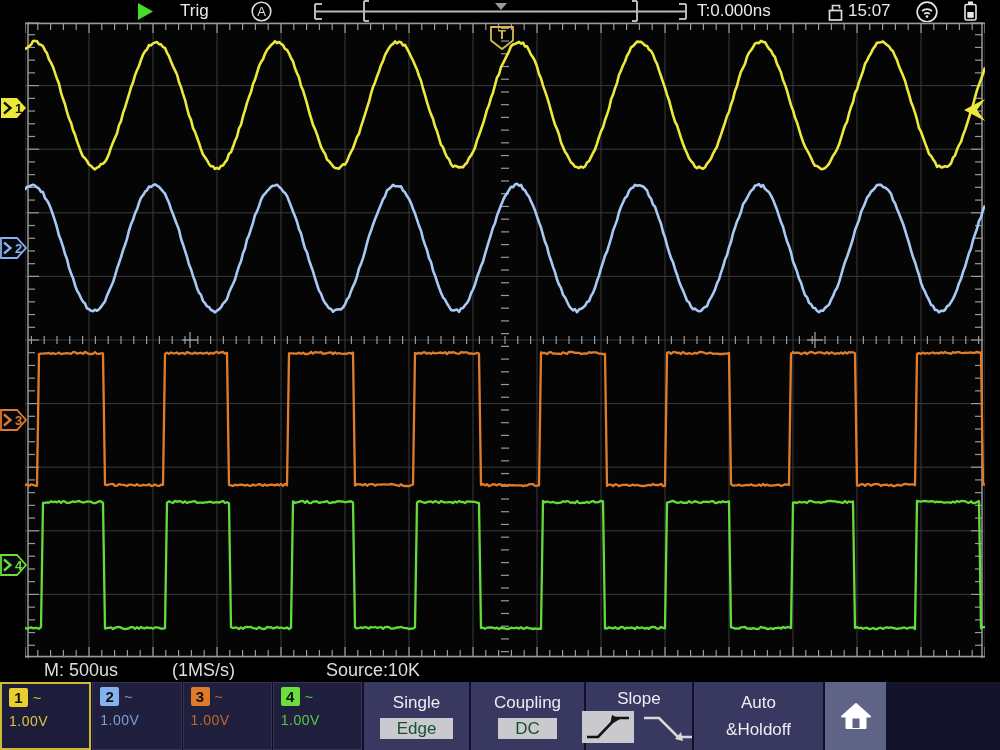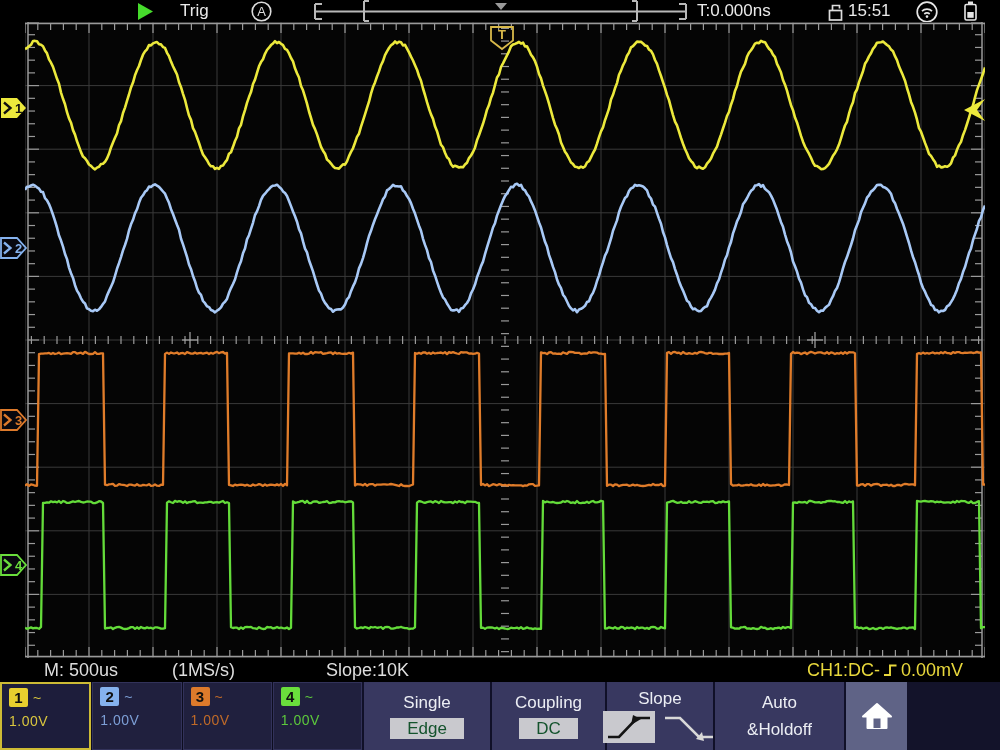--- a/index.html
+++ b/index.html
@@ -60,21 +60,21 @@
         <path d="M325,1 V21 M325,1 h-5 M325,21 h-5"></path>
         <line x1="3" y1="11.5" x2="374" y2="11.5"></line>
       </g>
       <polygon points="183,3 195,3 189,10" fill="#9a9a9a"></polygon>
     </svg>
     <div class="txt" style="left:697px">T:0.000ns</div>
     <svg class="abs" style="left:828px;top:3px" width="16" height="18">
       <rect x="1.5" y="7.5" width="12" height="9.5" fill="none" stroke="#dcdcdc" stroke-width="1.7"></rect>
       <path d="M4.5,7.5 V2.5 H11.5 V5.5" fill="none" stroke="#dcdcdc" stroke-width="1.7"></path>
     </svg>
-    <div class="txt" style="left:848px">15:51</div>
+    <div class="txt" style="left:848px">15:07</div>
     <svg class="abs" style="left:916px;top:1px" width="22" height="22">
       <circle cx="11" cy="11" r="9.8" fill="none" stroke="#e6e6e6" stroke-width="1.7"></circle>
       <path d="M6,10.2 a7,7 0 0 1 10,0" fill="none" stroke="#e6e6e6" stroke-width="1.7"></path>
       <path d="M8.3,13 a4,4 0 0 1 5.4,0" fill="none" stroke="#e6e6e6" stroke-width="1.7"></path>
       <circle cx="11" cy="15.6" r="1.3" fill="#e6e6e6"></circle>
     </svg>
     <svg class="abs" style="left:963px;top:1px" width="15" height="20">
       <rect x="2" y="3.5" width="11" height="15.5" rx="1.5" fill="none" stroke="#e6e6e6" stroke-width="1.6"></rect>
       <rect x="5" y="0.5" width="5" height="3" fill="#e6e6e6"></rect>
       <rect x="4.3" y="11" width="6.4" height="5.8" fill="#e6e6e6"></rect>
@@ -539,28 +539,21 @@
         <svg width="26" height="26">
              <path d="M2,2 H24 V15.5 L13,24 L2,15.5 Z" fill="none" stroke="#d8b94a" stroke-width="1.8"></path>
              <text x="13" y="13.5" text-anchor="middle" font-size="13" font-weight="bold" fill="#d8b94a" font-family="Liberation Sans, sans-serif">T</text>
            </svg>
       </div>
     </div>
 
   <div class="statusbar">
     <div class="txt" style="left:44px">M: 500us</div>
     <div class="txt" style="left:172px">(1MS/s)</div>
-    <div class="txt" style="left:326px">Slope:10K</div>
-    <div class="trig-info">
-      <span>CH1:DC-</span>
-      <svg width="15" height="16">
-        <path d="M1,13 H7 V3.5 H13.5" fill="none" stroke="#e8d83c" stroke-width="1.9"></path>
-      </svg>
-      <span>0.00mV</span>
-    </div>
+    <div class="txt" style="left:326px">Source:10K</div>
   </div>
 
   <div class="menubar">
     <div class="chstrip">
       <div class="chbox sel" id="box-ch1">
         <div class="hdr">
           <span class="num" id="num-ch1" style="background: rgb(232, 207, 46);">1</span>
           <span class="coup" id="coup-ch1" style="color: rgb(217, 198, 62);">~</span>
         </div>
         <div class="scale" id="scale-ch1" style="color: rgb(217, 198, 62);">1.00V</div>
@@ -581,21 +574,21 @@
       </div>
       <div class="chbox" id="box-ch4">
         <div class="hdr">
           <span class="num" id="num-ch4" style="background: rgb(106, 222, 60);">4</span>
           <span class="coup" id="coup-ch4" style="color: rgb(92, 200, 60);">~</span>
         </div>
         <div class="scale" id="scale-ch4" style="color: rgb(92, 200, 60);">1.00V</div>
       </div>
     </div>
 
-    <div class="cell" style="width:128px">
+    <div class="cell" style="width:107px">
       <div class="lbl">Single</div>
       <div class="chip">Edge</div>
     </div>
     <div class="cell" style="width:115px">
       <div class="lbl">Coupling</div>
       <div class="chip">DC</div>
     </div>
     <div class="cell" style="width:108px">
       <div class="lbl">Slope</div>
       <div class="slope-icons">

